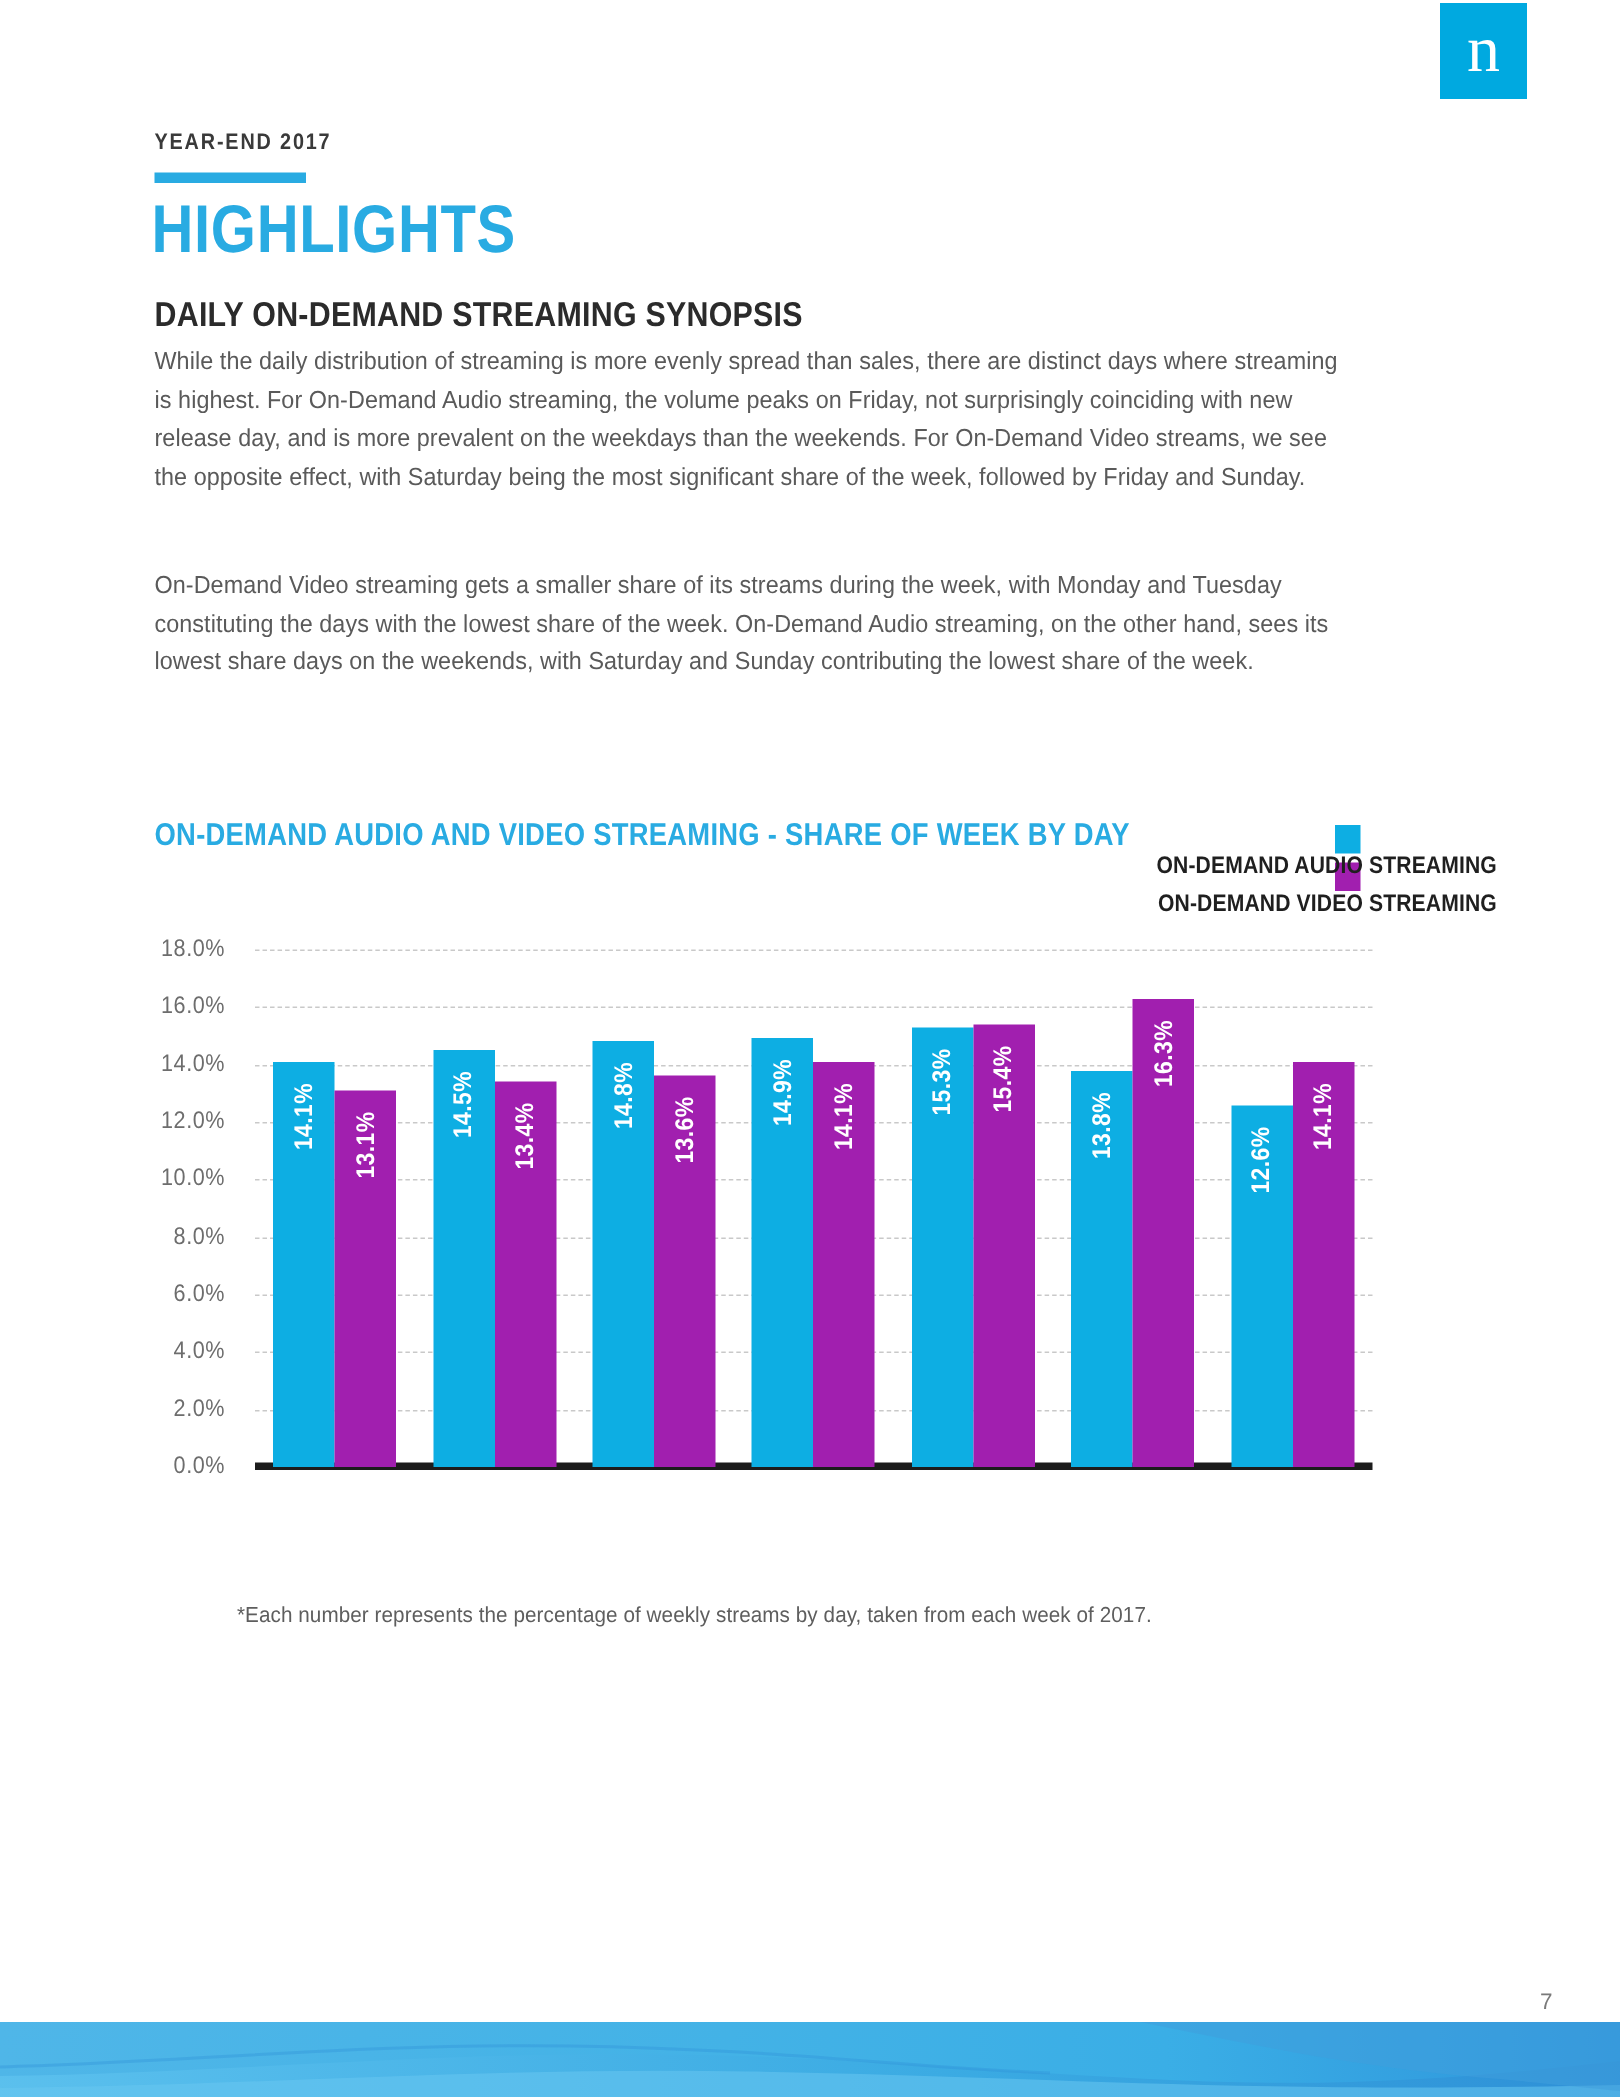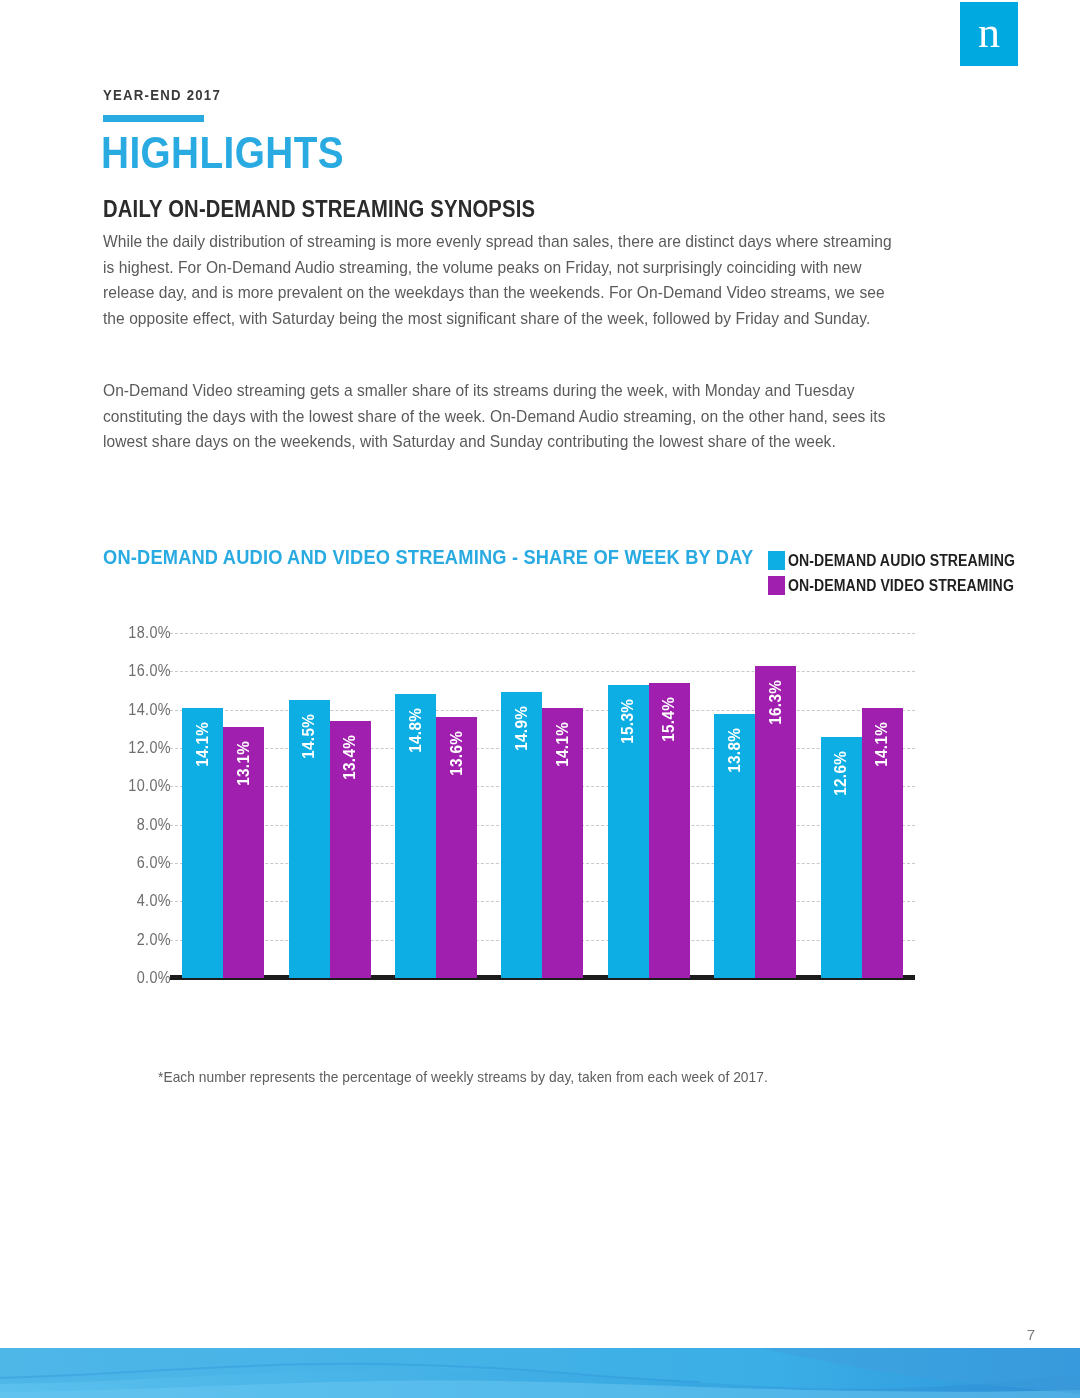--- a/index.html
+++ b/index.html
@@ -122,20 +122,21 @@
   .legend {
     position: absolute;
     left: 768px;
     top: 550px;
   }
   .legend-row {
     display: flex;
     align-items: center;
     height: 21px;
     margin-bottom: 4px;
+    flex-direction: column;
   }
   .legend-swatch {
     width: 17px;
     height: 19px;
     flex: 0 0 auto;
   }
   .legend-label {
     font-family: "Liberation Sans Narrow", "Liberation Sans", sans-serif;
     font-size: 16px;
     font-weight: bold;
@@ -178,21 +179,21 @@
     font-family: "Liberation Sans Narrow", "Liberation Sans", sans-serif;
     font-size: 16px;
     color: #6d6d6d;
     letter-spacing: 0.4px;
     transform: translateY(-50%) scaleX(0.9);
     transform-origin: right center;
     white-space: nowrap;
   }
   .ytick-wrap {
     position: absolute;
-    left: 101px;
+    left: 80px;
     top: 633px;
     width: 70px;
     height: 345px;
   }
 
   .groups {
     position: absolute;
     left: 170px;
     top: 633px;
     width: 745px;

